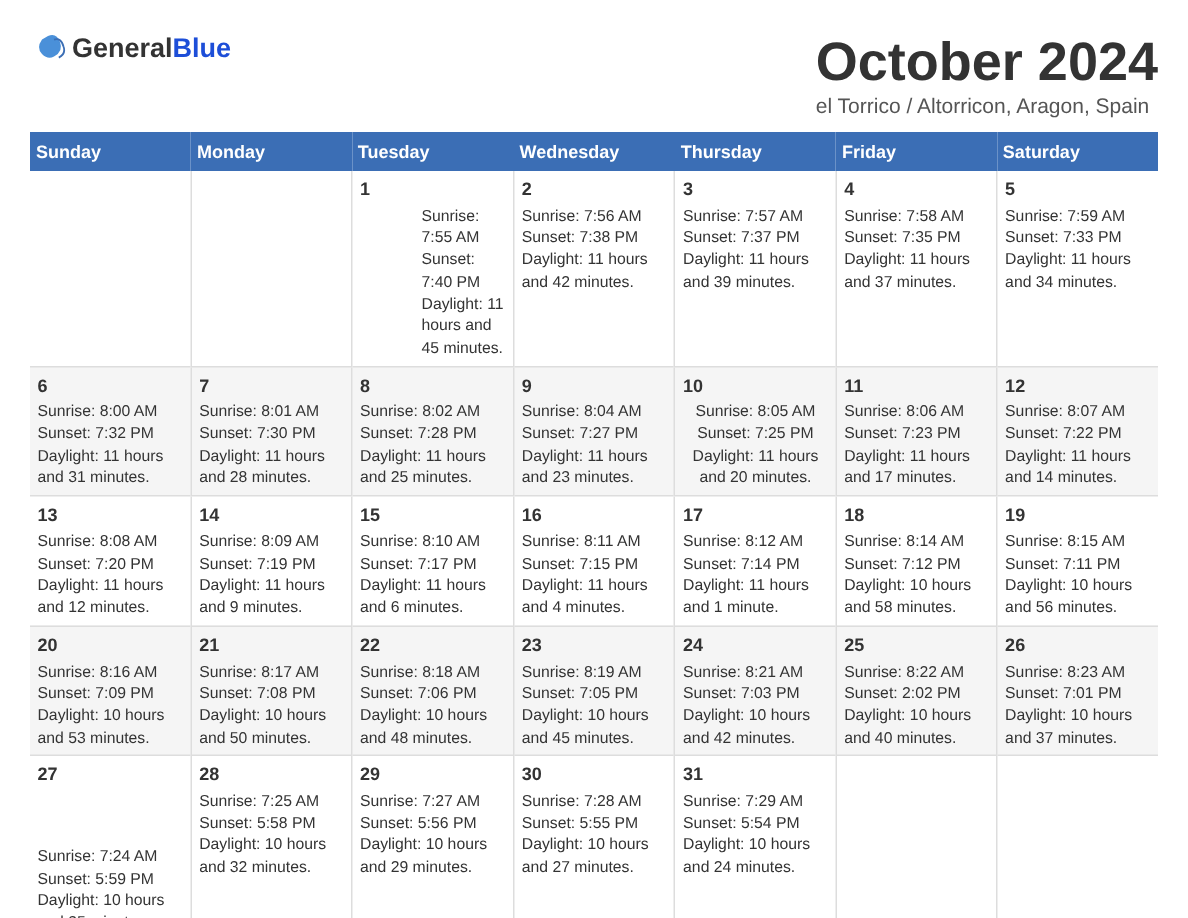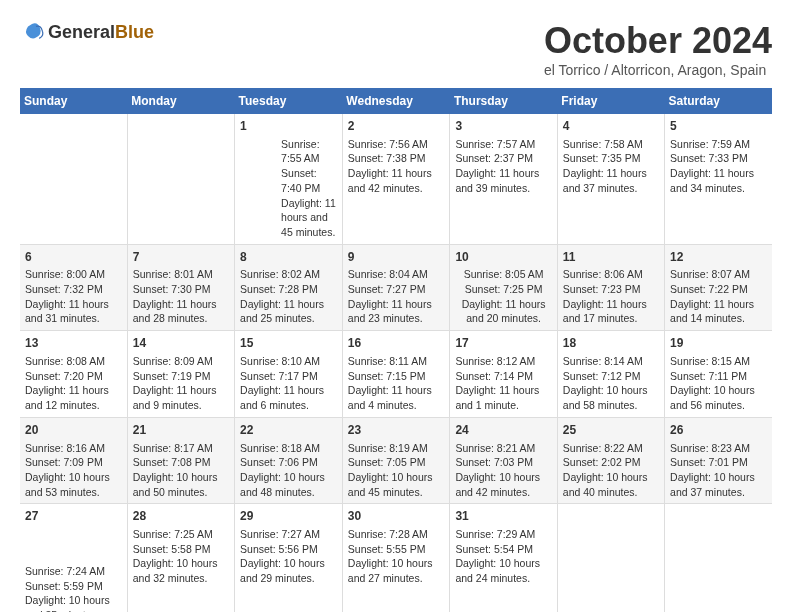--- a/index.html
+++ b/index.html
@@ -92,21 +92,21 @@
 </head>
 <body>
 
 <div class="header">
   <div class="logo">
     <svg class="logo-icon" viewBox="0 0 30 30" xmlns="http://www.w3.org/2000/svg">
       <path d="M15 5 Q22 2 25 10 Q28 18 20 22 Q15 25 10 20 Q5 15 10 8 Z" fill="#4a90d9"></path>
       <path d="M20 8 Q26 6 28 14 Q30 20 24 23" fill="none" stroke="#3b6eb5" stroke-width="1.5"></path>
     </svg>
     <div>
-      <span style="font-size:18px;font-weight:bold;color:#333;">General</span><span style="font-size:18px;font-weight:bold;color:#a16207;">Blue</span>
+      <span style="font-size:18px;font-weight:bold;color:#333;">General</span><span style="font-size:18px;font-weight:bold;color:#1d4ed8;">Blue</span>
     </div>
   </div>
   <div class="title-section">
     <div class="month-title">October 2024</div>
     <div class="location-title">el Torrico / Altorricon, Aragon, Spain</div>
   </div>
 </div>
 
 <table>
   <thead>
@@ -132,21 +132,21 @@
         </td>
         <td>
           <span class="day-num">2</span>
           <div class="cell-content" style="white-space: pre-line;">Sunrise: 7:56 AM
 Sunset: 7:38 PM
 Daylight: 11 hours and 42 minutes.</div>
         </td>
         <td>
           <span class="day-num">3</span>
           <div class="cell-content" style="white-space: pre-line;">Sunrise: 7:57 AM
-Sunset: 2:37 PM
+Sunset: 7:37 PM
 Daylight: 11 hours and 39 minutes.</div>
         </td>
         <td>
           <span class="day-num">4</span>
           <div class="cell-content" style="white-space: pre-line;">Sunrise: 7:58 AM
 Sunset: 7:35 PM
 Daylight: 11 hours and 37 minutes.</div>
         </td>
         <td>
           <span class="day-num">5</span>

